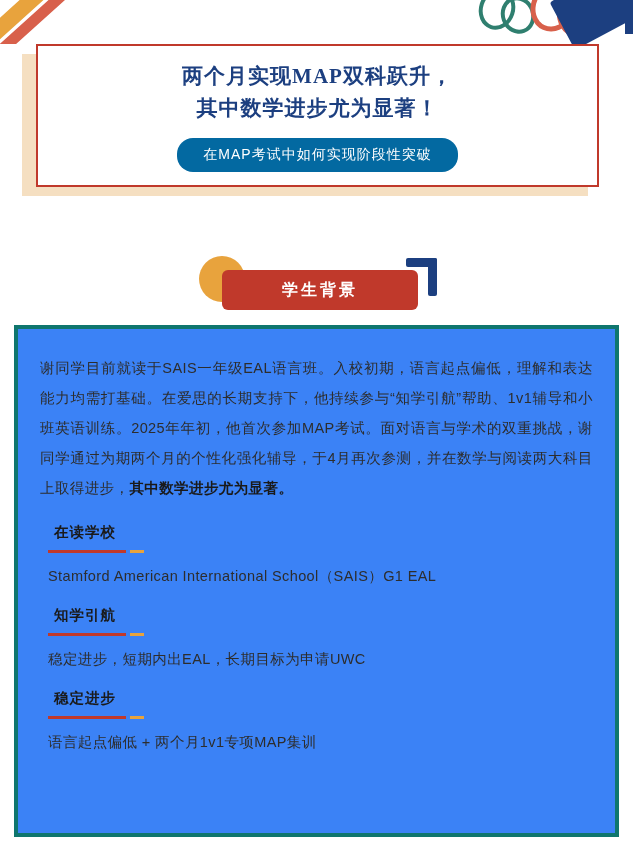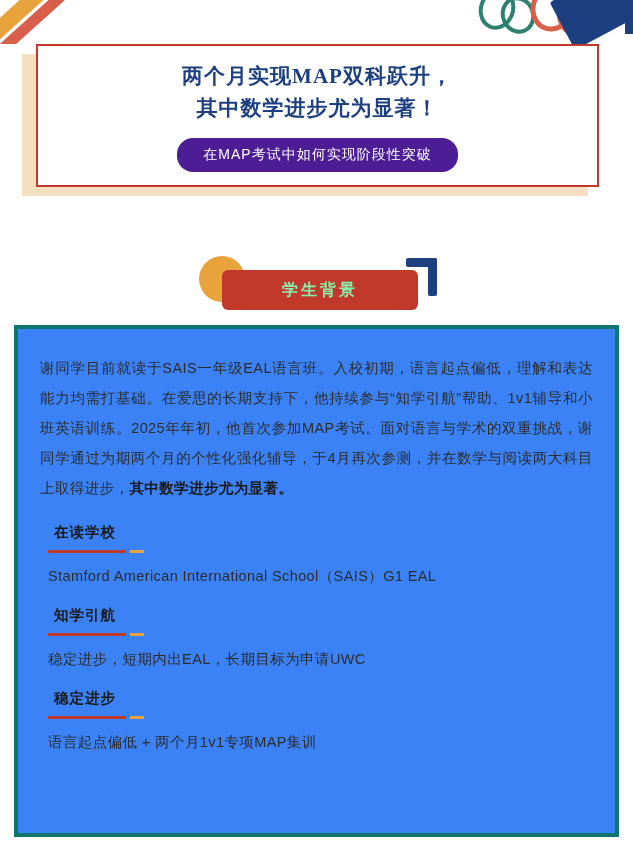--- a/index.html
+++ b/index.html
@@ -124,21 +124,21 @@
     color: #1c3f80;
     font-size: 21px;
     font-weight: bold;
     letter-spacing: 1px;
     line-height: 32px;
     text-align: center;
     font-family: Liberation Serif, serif;
   }
   .hero-pill {
     margin-top: 14px;
-    background: #4c1d95;
+    background: #0369a1;
     color: #ffffff;
     font-size: 14px;
     letter-spacing: 1px;
     padding: 8px 26px;
     border-radius: 16px;
     white-space: nowrap;
   }
 
   
   .tag-wrap {
@@ -158,21 +158,21 @@
     position: absolute;
     left: 222px; top: 20px;
     width: 196px; height: 40px;
     background: #c0392b;
     border-radius: 6px;
     display: flex;
     align-items: center;
     justify-content: center;
   }
   .tag-bar span {
-    color: #86efac;
+    color: #ffffff;
     font-size: 16px;
     font-weight: bold;
     letter-spacing: 3px;
   }
   .tag-hook {
     position: absolute;
     left: 406px; top: 258px;
     width: 34px; height: 38px;
   }
   .tag-hook .v {

